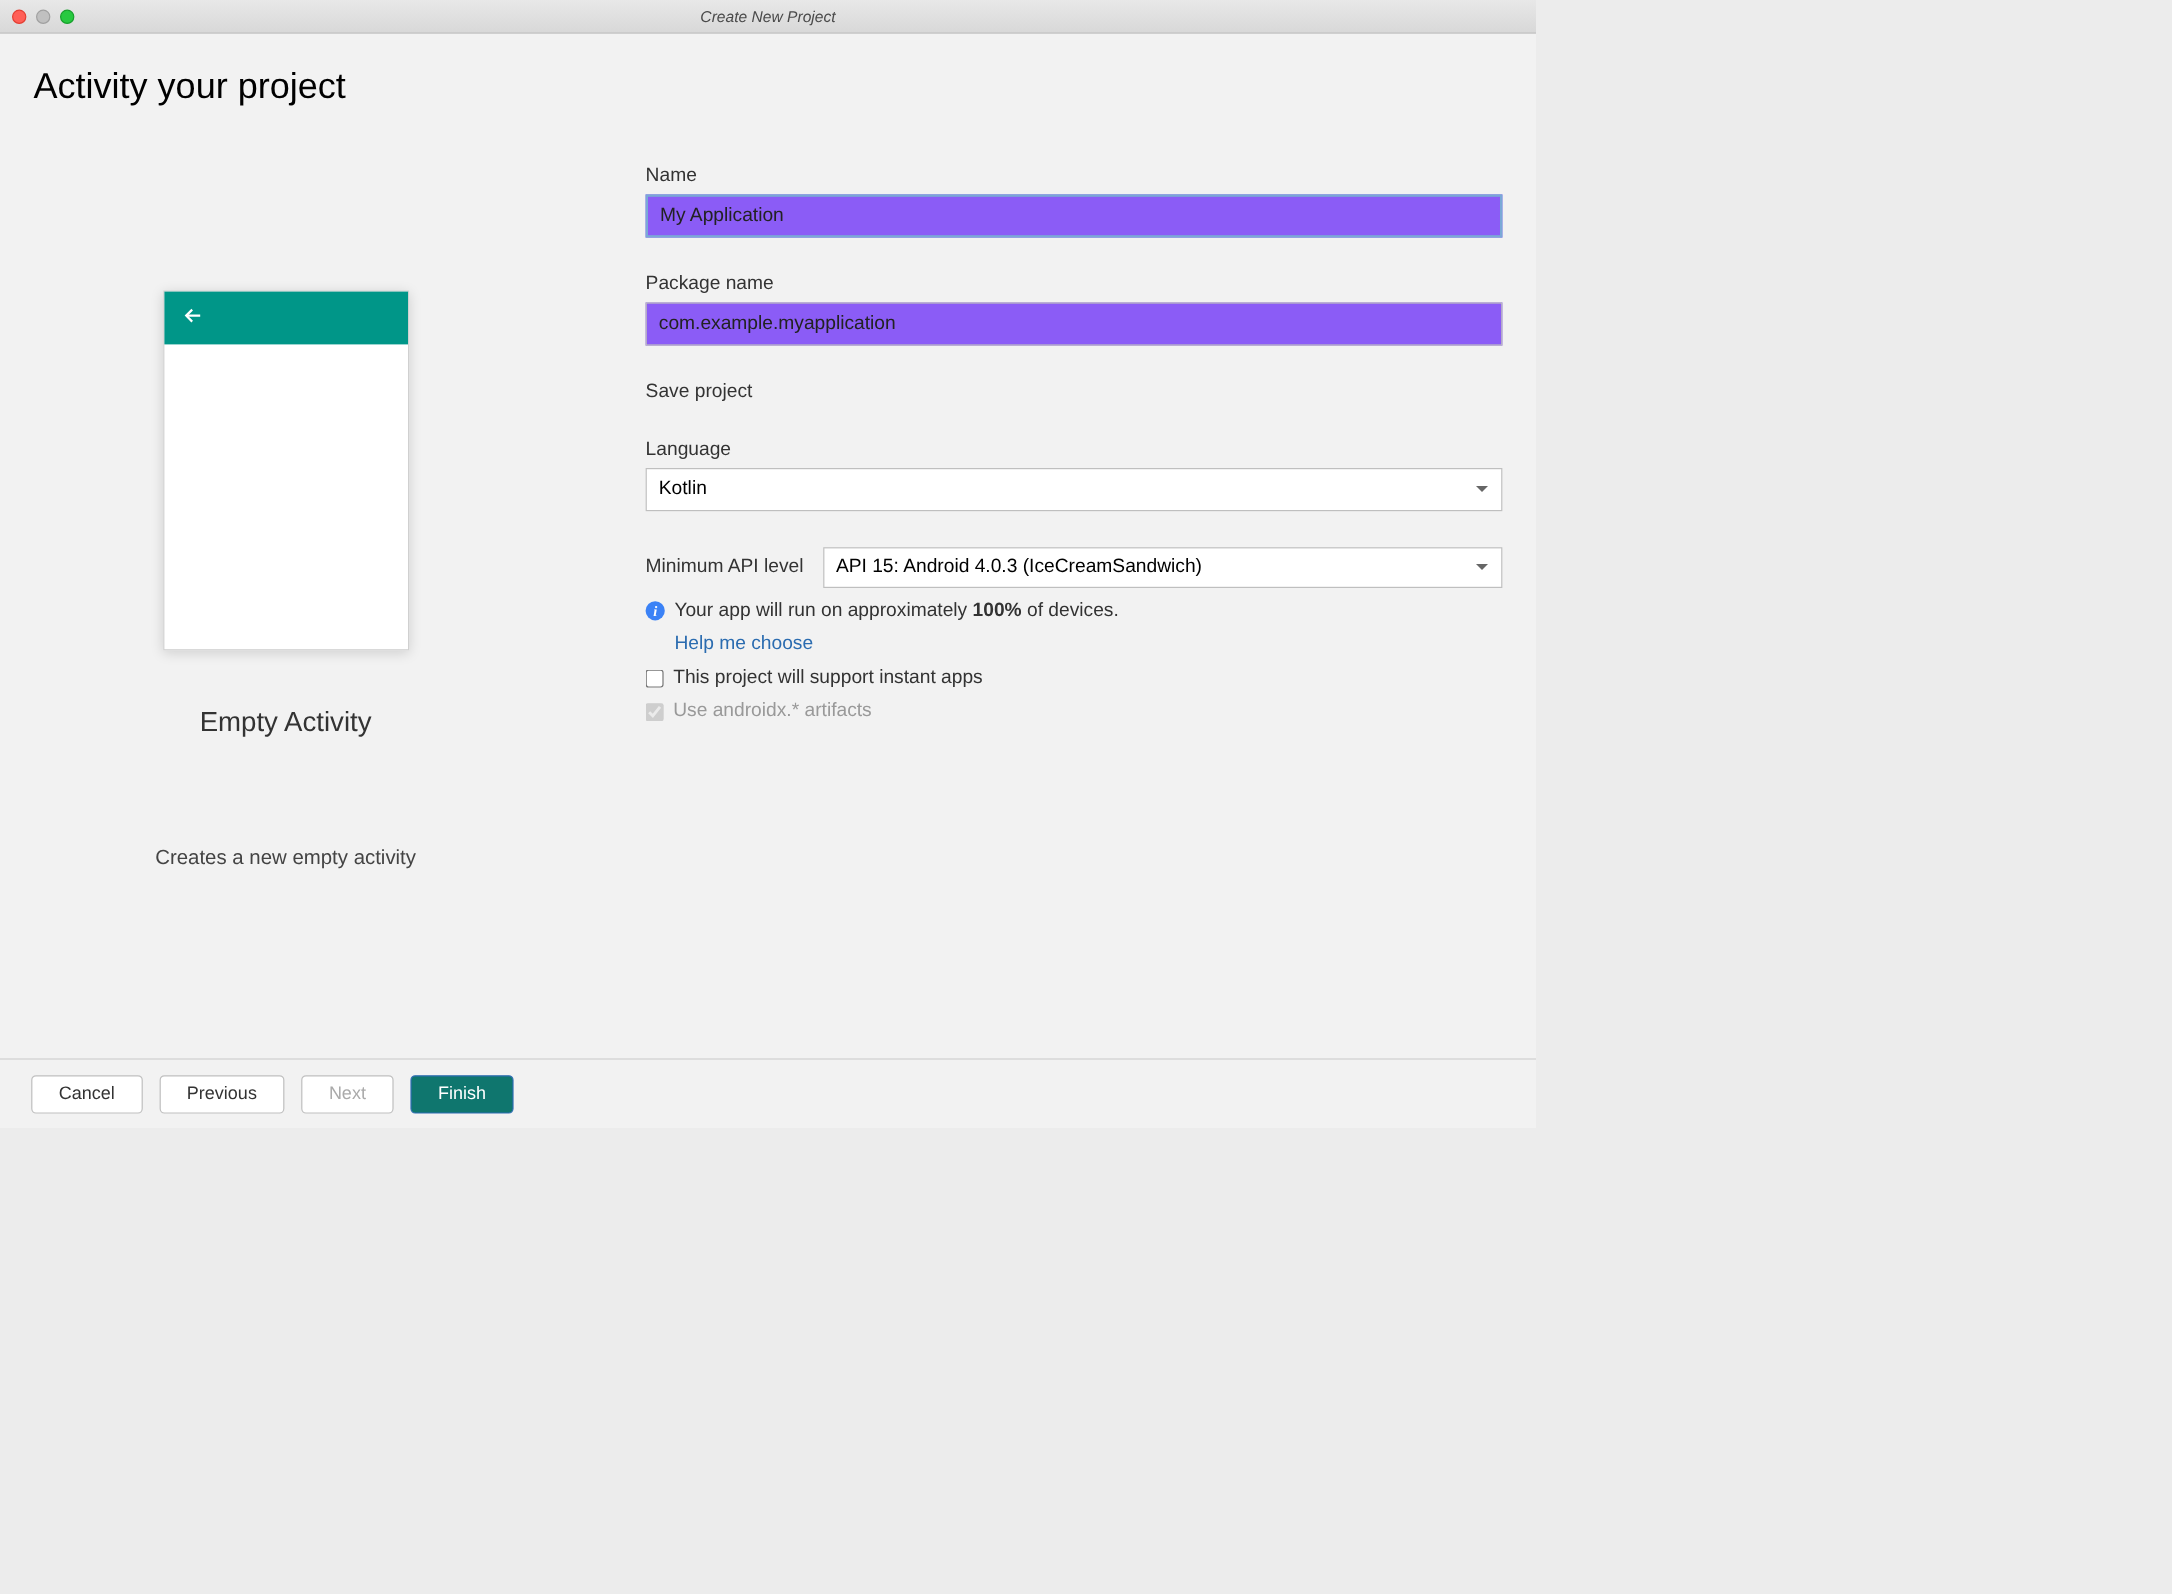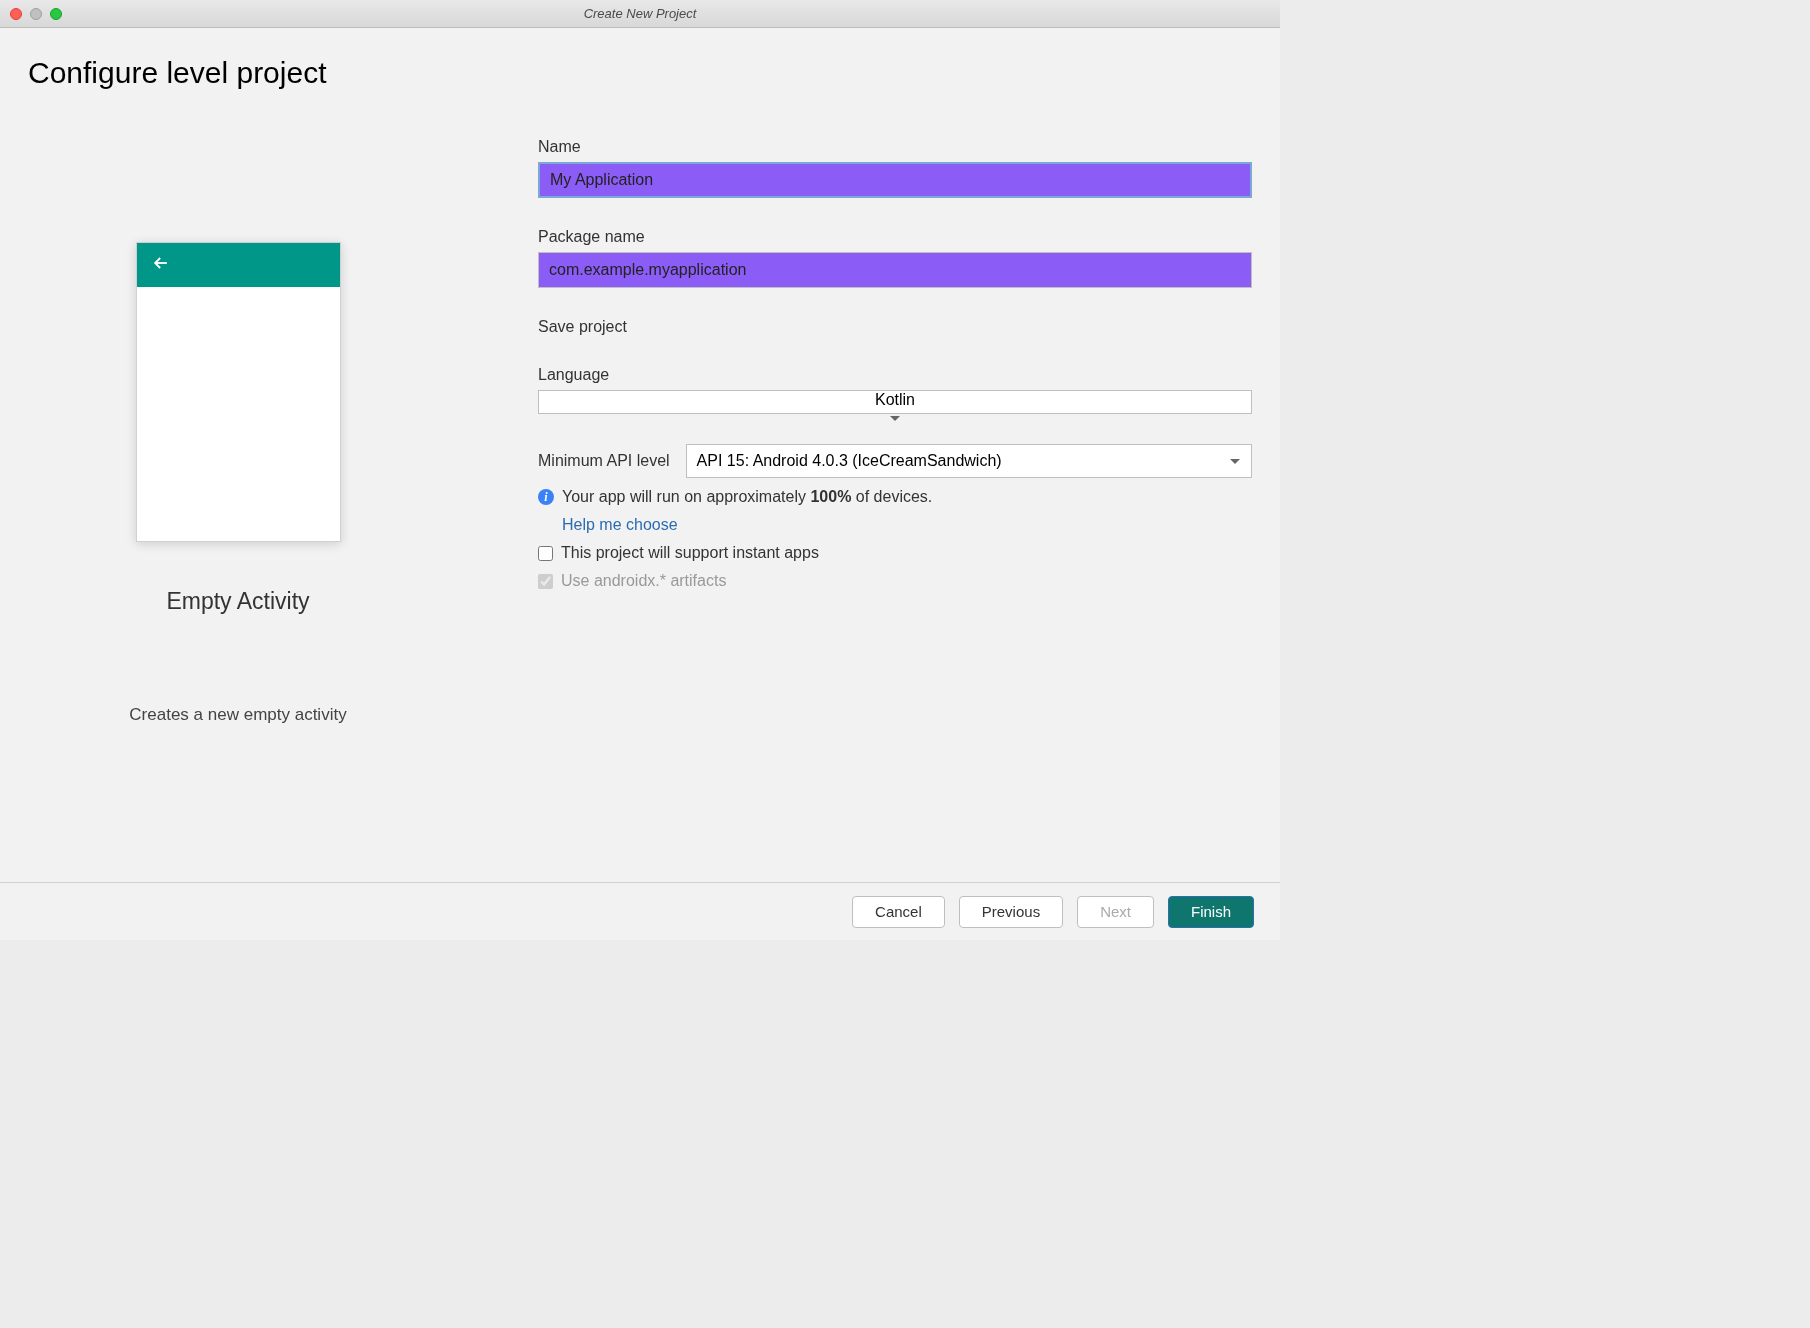--- a/index.html
+++ b/index.html
@@ -58,24 +58,23 @@
     height: 36px; border: 1px solid #bfbfbf; background: #8b5cf6; font-size: 16px;
     padding: 0 10px; outline: none; color: #222;
   }
   .text-input.focused { border: 2px solid #7aa9d6; }
   .input-with-icon { position: relative; }
   .input-with-icon .folder-icon {
     position: absolute; right: 10px; top: 50%; transform: translateY(-50%);
     color: #999;
   }
   .select {
-    height: 24px; border: 1px solid #bfbfbf; background: #fff; font-size: 16px;
+    height: 36px; border: 1px solid #bfbfbf; background: #fff; font-size: 16px;
     padding: 0 10px; display: flex; align-items: center; justify-content: space-between;
     cursor: pointer;
-    flex-direction: column;
   }
   .select .chevron { color: #666; }
 
   .api-block { display: flex; flex-direction: column; gap: 10px; }
   .api-row { display: flex; align-items: center; gap: 16px; }
   .api-label { font-size: 16px; color: #333; }
   .api-select {
     flex: 1; height: 34px; border: 1px solid #bfbfbf; background: #fff; font-size: 16px;
     padding: 0 10px; display: flex; align-items: center; justify-content: space-between;
     cursor: pointer;
@@ -87,21 +86,21 @@
     font-size: 12px; font-weight: bold; font-style: italic; font-family: serif;
   }
   .info-row b { font-weight: 600; }
   .help-link { margin-left: 24px; color: #2b6cb0; font-size: 16px; cursor: pointer; }
   .checkbox-row { display: flex; align-items: center; gap: 8px; font-size: 16px; color: #333; }
   .checkbox-row.disabled { color: #999; }
   .checkbox-row input[type=checkbox] { width: 15px; height: 15px; }
 
   .button-bar {
     height: 58px; border-top: 1px solid #d0d0d0; background: #f2f2f2;
-    display: flex; align-items: center; justify-content: flex-end;
+    display: flex; align-items: center; 
     padding: 0 26px; gap: 14px;
   }
   .btn {
     height: 32px; padding: 0 22px; font-size: 15px; border-radius: 4px;
     border: 1px solid #bfbfbf; background: #fff; cursor: pointer; color: #333;
   }
   .btn.disabled { color: #aaa; cursor: default; }
   .btn.primary { background: #0f766e; border: 1px solid #2f6db3; color: #fff; }
 </style>
 </head>
@@ -111,21 +110,21 @@
   <div class="traffic-lights">
     <div class="tl red"></div>
     <div class="tl yellow"></div>
     <div class="tl green"></div>
   </div>
   <div class="titlebar-title">Create New Project</div>
 </div>
 
 <div class="content">
   <div class="header">
-    <h1>Configure level project</h1>
+    <h1>Activity your project</h1>
   </div>
 
   <div class="main-row">
 
     <div class="preview-col">
       <div class="phone-preview">
         <div class="phone-appbar">
           <span>
             <svg viewBox="0 0 24 24" fill="none" stroke="#fff" stroke-width="2.2">
               <path d="M19 12H5"></path>

